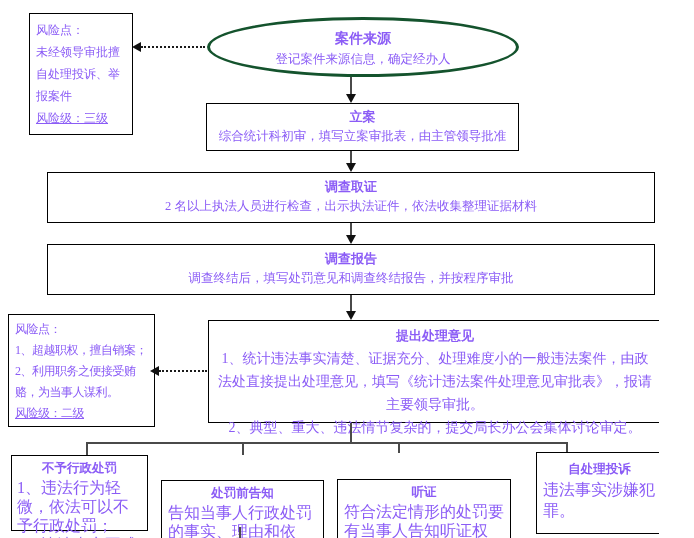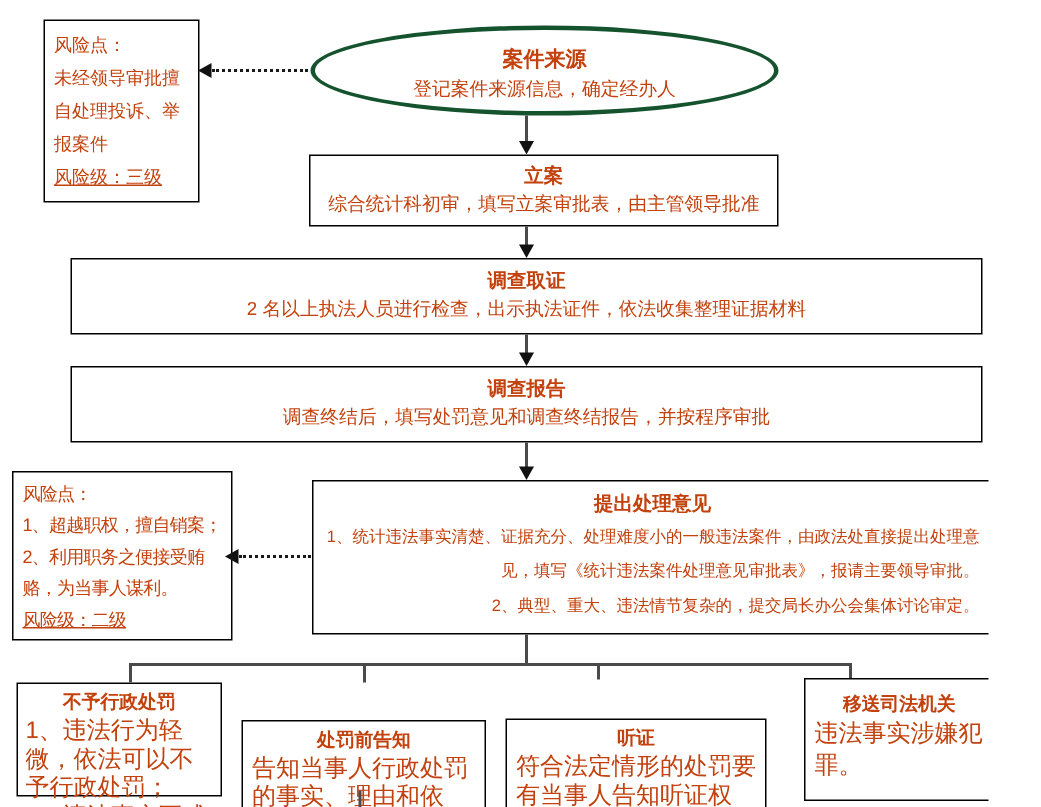--- a/index.html
+++ b/index.html
@@ -1,37 +1,37 @@
 <!DOCTYPE html>
 <html><head>
 <meta charset="utf-8">
 <style>
   html,body{margin:0;padding:0;background:#fff;}
   .canvas{
     position:relative;width:659px;height:538px;background:#fff;
-    font-family:Liberation Sans, sans-serif;
-    color:#c2410c;overflow:hidden;
+    font-family:Liberation Serif, serif;
+    color:#8b5cf6;overflow:hidden;
   }
   .box{position:absolute;border:1px solid #000;background:#fff;box-sizing:border-box;}
   .ellipse{position:absolute;border:3px solid #14532d;border-radius:50%;background:#fff;box-sizing:border-box;}
   .title{font-weight:bold;text-align:center;font-size:13px;line-height:20px;white-space:nowrap;}
   .big-title{font-weight:bold;text-align:center;font-size:14px;line-height:22px;}
   .desc{text-align:center;font-size:12.5px;line-height:19px;}
   .body-text{font-size:16px;line-height:19px;text-align:left;}
   .risk-line{font-size:12px;line-height:22px;white-space:nowrap;}
   .underline{text-decoration:underline;}
   .line-v{position:absolute;width:2px;background:#4a4a4a;}
   .line-h{position:absolute;height:2px;background:#4a4a4a;}
   .dotted-h{position:absolute;height:0;border-top:2px dotted #1a1a1a;}
   .arrow-down{position:absolute;width:0;height:0;
     border-left:5px solid transparent;border-right:5px solid transparent;border-top:9px solid #111;}
   .arrow-left{position:absolute;width:0;height:0;
     border-top:5px solid transparent;border-bottom:5px solid transparent;border-right:9px solid #111;}
   .pad-opinion{padding:4px 8px 0 8px;}
-  .opinion-item{font-size:11px;line-height:23px;text-align:right;}
+  .opinion-item{font-size:14px;line-height:23px;text-align:center;}
 </style>
 </head>
 <body>
 
 <div class="canvas">
 
   <div class="box" style="left:29px;top:13px;width:104px;height:122px;padding:5px 5px 0 6px;">
     <div class="risk-line">风险点：</div>
     <div class="risk-line">未经领导审批擅</div>
     <div class="risk-line">自处理投诉、举</div>
@@ -108,19 +108,19 @@
     <div class="title" style="font-size:12.5px;">处罚前告知</div>
     <div class="body-text">告知当事人行政处罚的事实、理由和依据，告知当事人陈述、申辩的权利。</div>
   </div>
 
   <div class="box" style="left:337px;top:452px;width:174px;height:82px;padding:2px 6px 0 6px;margin-top:27px;">
     <div class="title" style="font-size:12.5px;">听证</div>
     <div class="body-text">符合法定情形的处罚要有当事人告知听证权利。并应当事人要求举行听证会。</div>
   </div>
 
   <div class="box" style="left:536px;top:452px;width:126px;height:82px;padding:6px 5px 0 6px;">
-    <div class="title" style="font-size:12.5px;">移送司法机关</div>
+    <div class="title" style="font-size:12.5px;">自处理投诉</div>
     <div class="body-text" style="line-height:21px;">违法事实涉嫌犯罪。</div>
   </div>
 
   <div class="line-v" style="left:239px;top:527px;height:11px;"></div>
 
 </div>
 
 </body></html>

